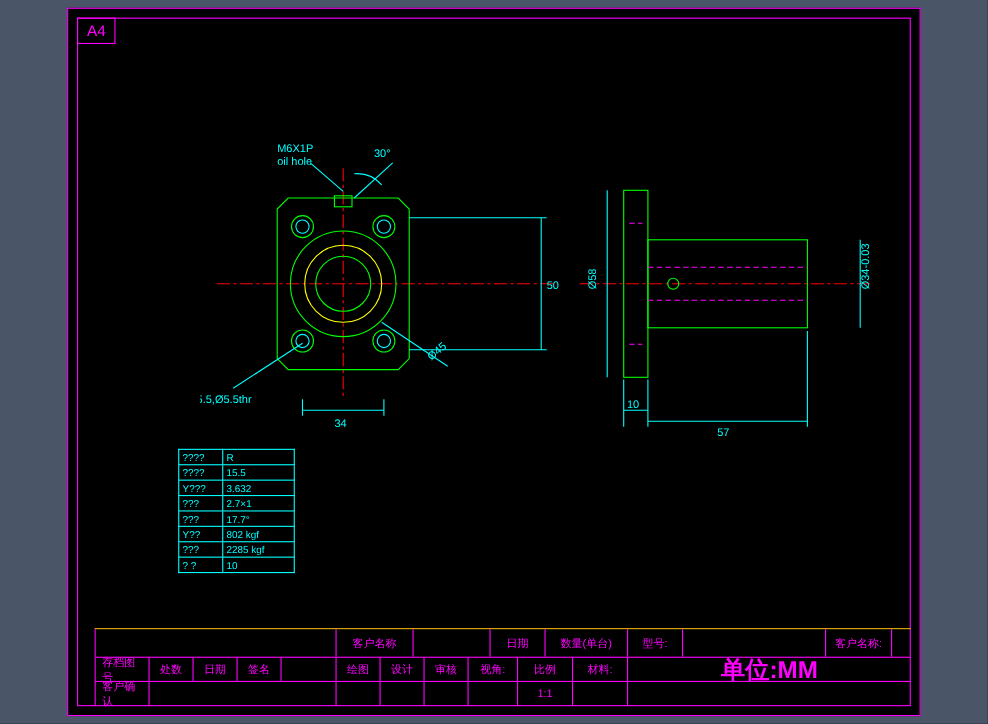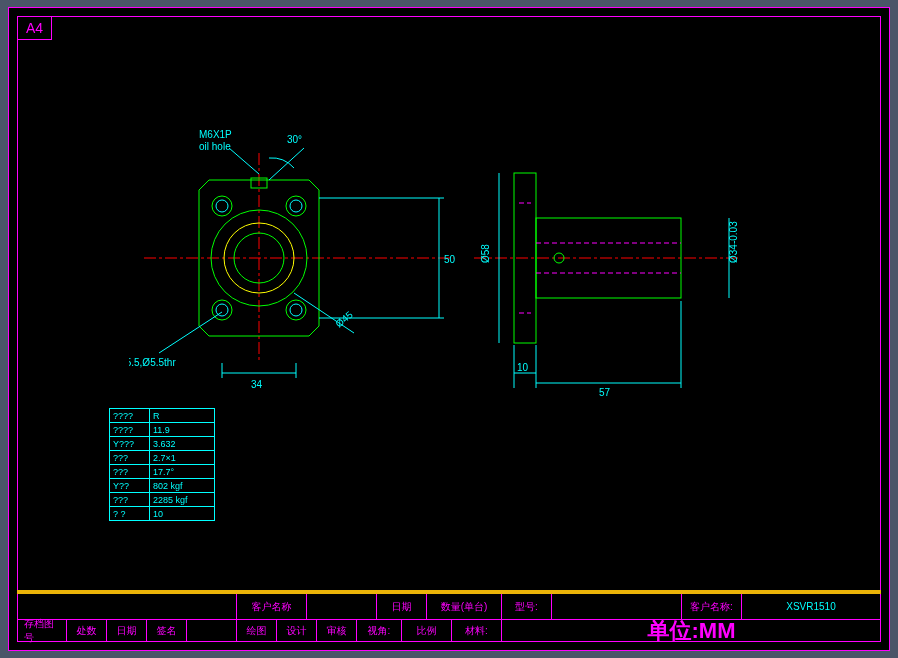--- a/index.html
+++ b/index.html
@@ -1,30 +1,30 @@
 <!DOCTYPE html>
 <html><head>
 <meta charset="utf-8">
 <style>
 *{margin:0;padding:0;box-sizing:border-box}
 body{background:#4a5568;font-family:Arial,sans-serif;font-size:10px;display:flex;align-items:center;justify-content:center;width:898px;height:658px}
-.sheet{width:882px;height:644px;background:#000;border:1px solid #f0f;position:relative}
+.sheet{width:776px;height:644px;background:#000;border:1px solid #f0f;position:relative}
 .inner-border{position:absolute;top:8px;left:8px;right:8px;bottom:8px;border:1px solid #f0f}
 .a4-box{position:absolute;top:8px;left:8px;border:1px solid #f0f;padding:3px 8px;color:#f0f;font-size:14px}
 .drawing-area{position:absolute;top:30px;left:20px;right:20px;bottom:150px}
 svg{position:absolute}
 .mag{stroke:#f0f;fill:none}
 .cyan{stroke:#0ff;fill:none}
 .grn{stroke:#0f0;fill:none}
 .yel{stroke:#ff0;fill:none}
 .red{stroke:#f00;fill:none}
 .txt-cyan{fill:#0ff;font-size:10px}
 .spec-table{position:absolute;left:100px;top:400px;border-collapse:collapse}
 .spec-table td{border:1px solid #0ff;color:#0ff;padding:0 3px;font-size:9px;height:14px}
-.title-block{position:absolute;bottom:8px;right:8px;left:8px;border-top:4px solid #eab308}
+.title-block{position:absolute;bottom:8px;right:8px;left:24px;border-top:1px solid #eab308}
 .tb-row{display:flex;border-bottom:1px solid #f0f}
 .tb-cell{border-right:1px solid #f0f;padding:3px 6px;color:#f0f;font-size:10px;display:flex;align-items:center;justify-content:center}
 .units{color:#f0f;font-size:22px;font-weight:bold}
 </style>
 </head>
 <body>
 
 <div class="sheet">
   <div class="inner-border"></div>
   <div class="a4-box">A4</div>
@@ -107,21 +107,21 @@
   </div>
 
   <table class="spec-table">
     <tbody id="spec-body">
         <tr>
           <td style="width:40px">????</td>
           <td style="width:65px">R</td>
         </tr>
         <tr>
           <td style="width:40px">????</td>
-          <td style="width:65px">11.9</td>
+          <td style="width:65px">15.5</td>
         </tr>
         <tr>
           <td style="width:40px">Y???</td>
           <td style="width:65px">3.632</td>
         </tr>
         <tr>
           <td style="width:40px">???</td>
           <td style="width:65px">2.7×1</td>
         </tr>
         <tr>
@@ -146,32 +146,42 @@
   <div class="title-block">
     <div class="tb-row" style="height:26px">
       <div class="tb-cell" style="width:220px;border-left:1px solid #f0f"></div>
       <div class="tb-cell" style="width:70px">客户名称</div>
       <div class="tb-cell" style="width:70px"></div>
       <div class="tb-cell" style="width:50px">日期</div>
       <div class="tb-cell" style="width:75px">数量(单台)</div>
       <div class="tb-cell" style="width:50px">型号:</div>
       <div class="tb-cell" style="width:130px"></div>
       <div class="tb-cell" style="width:60px">客户名称:</div>
-      <div class="tb-cell" style="flex:1;color:#0ff">XSVR1510</div>
     </div>
     <div class="tb-row" style="height:22px">
       <div class="tb-cell" style="width:50px;border-left:1px solid #f0f">存档图号</div>
       <div class="tb-cell" style="width:40px">处数</div>
       <div class="tb-cell" style="width:40px">日期</div>
       <div class="tb-cell" style="width:40px">签名</div>
       <div class="tb-cell" style="width:50px"></div>
       <div class="tb-cell" style="width:40px">绘图</div>
       <div class="tb-cell" style="width:40px">设计</div>
       <div class="tb-cell" style="width:40px">审核</div>
       <div class="tb-cell" style="width:45px">视角:</div>
       <div class="tb-cell" style="width:50px">比例</div>
       <div class="tb-cell" style="width:50px">材料:</div>
       <div class="tb-cell" style="flex:1;border-right:none" rowspan="2">
           <span class="units">单位:MM</span>
         </div>
     </div>
+    <div class="tb-row" style="height:22px;border-bottom:none">
+      <div class="tb-cell" style="width:50px;border-left:1px solid #f0f">客户确认</div>
+      <div class="tb-cell" style="width:170px"></div>
+      <div class="tb-cell" style="width:40px"></div>
+      <div class="tb-cell" style="width:40px"></div>
+      <div class="tb-cell" style="width:40px"></div>
+      <div class="tb-cell" style="width:45px"></div>
+      <div class="tb-cell" style="width:50px">1:1</div>
+      <div class="tb-cell" style="width:50px"></div>
+      <div class="tb-cell" style="flex:1;border-right:none"></div>
+    </div>
   </div>
 </div>
 
 </body></html>

